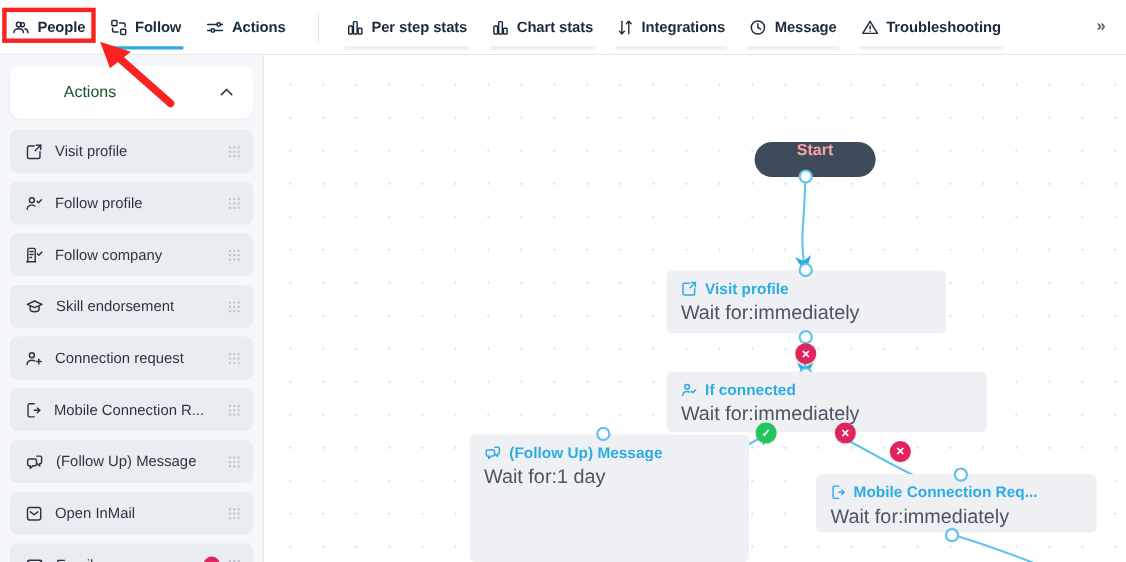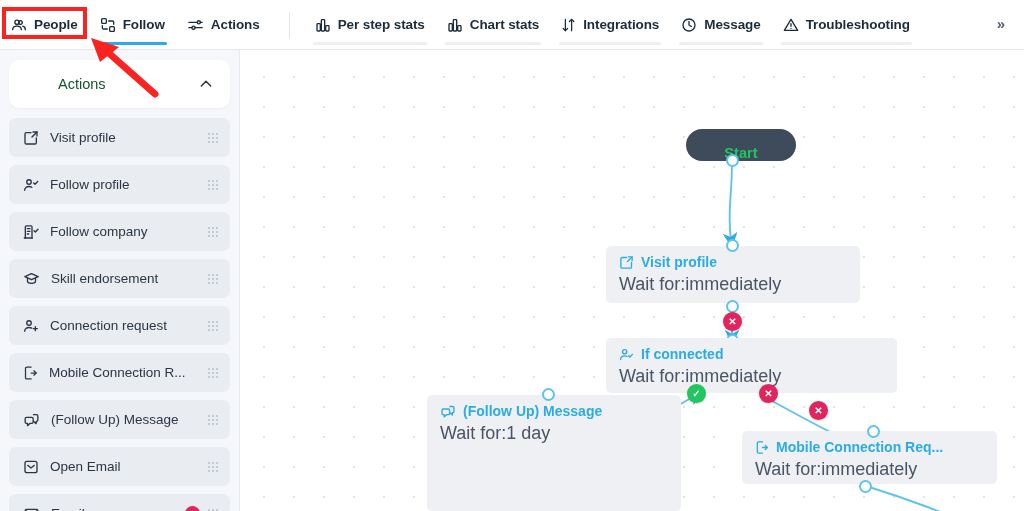--- a/index.html
+++ b/index.html
@@ -126,23 +126,23 @@
     display: flex; align-items: center; gap: 7px;
     font-size: 14px; font-weight: 700; color: #2bace2;
     line-height: 1.1; margin-bottom: 4px;
   }
   .node-title .ntxt { white-space: nowrap; overflow:hidden; text-overflow: ellipsis; }
   .node-sub { font-size: 18px; color: #4a5563; line-height: 1.15; }
 
   .start-node {
     position: absolute;
     background: #3e4b5b;
-    color: #22c55e;
+    color: #fca5a5;
     border-radius: 18px;
-    display: flex; align-items: flex-end; justify-content: center;
+    display: flex; align-items: flex-start; justify-content: center;
     font-size: 14.5px; font-weight: 700;
     letter-spacing: .1px;
   }
 
   
   .port {
     position: absolute; width: 13px; height: 13px; border-radius: 50%;
     background: #ffffff; border: 2px solid #5fc3ea; box-sizing: border-box;
   }
   
@@ -440,21 +440,21 @@
           </span>
       </div>
 
       <div class="act-item">
         <span class="act-icon">
           <svg width="16" height="16" viewBox="0 0 24 24" fill="none" stroke="#2b3642" stroke-width="2" stroke-linecap="round" stroke-linejoin="round">
             <rect x="3" y="3.5" width="18" height="17" rx="3"></rect>
             <path d="M7 9.5l5 4 5-4"></path>
           </svg>
         </span>
-        <span class="act-label">Open Email</span>
+        <span class="act-label">Open InMail</span>
         <span class="drag-handle">
             <i></i>
             <i></i>
             <i></i>
             <i></i>
             <i></i>
             <i></i>
             <i></i>
             <i></i>
             <i></i>

